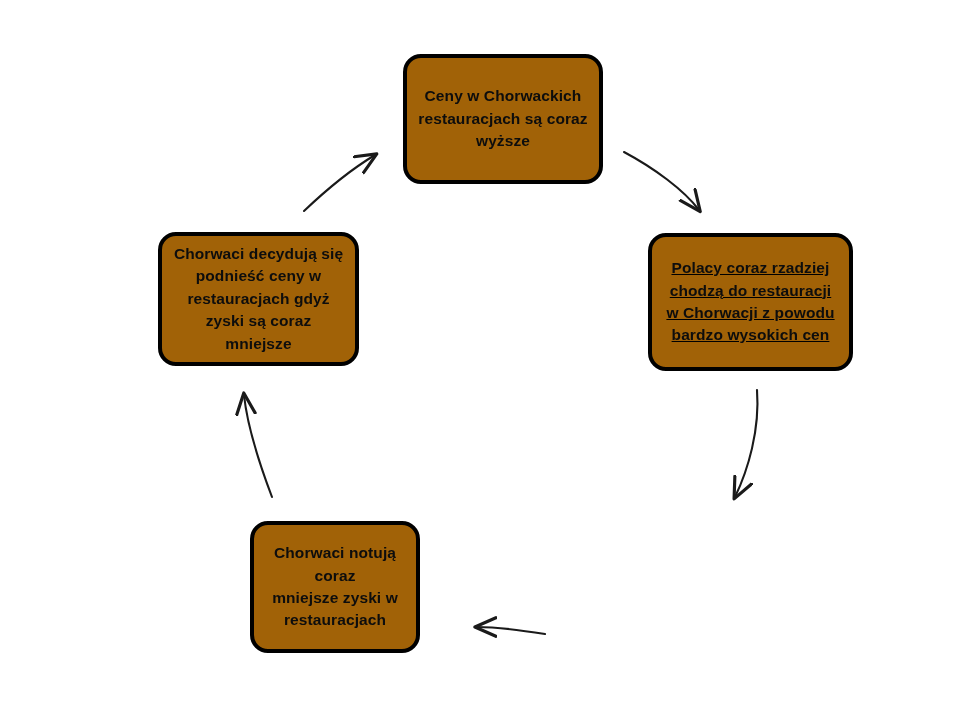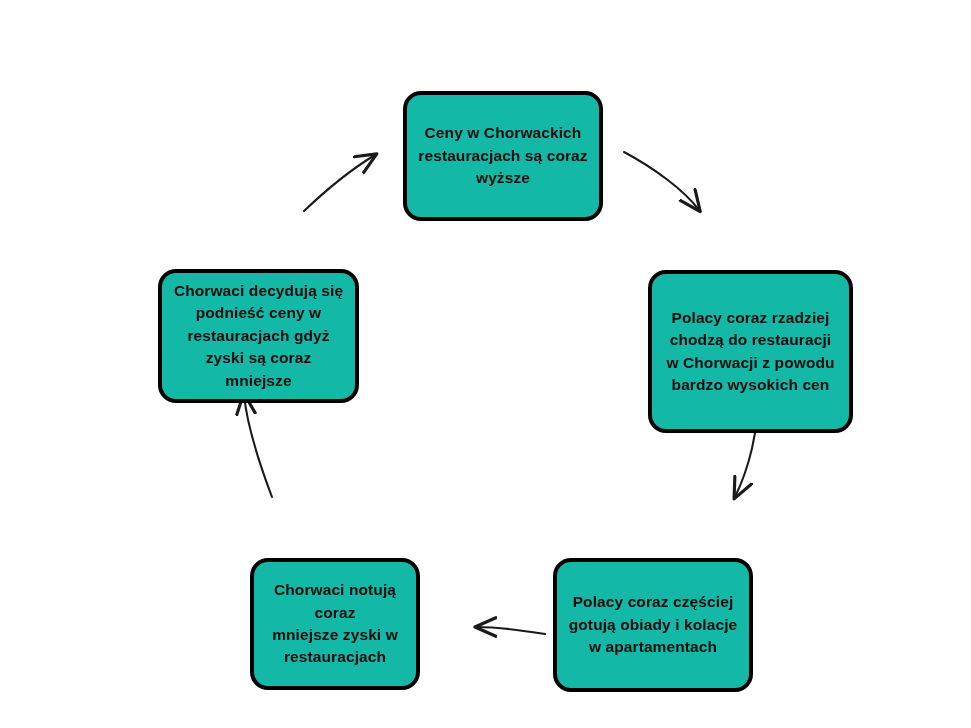--- a/index.html
+++ b/index.html
@@ -20,40 +20,39 @@
     left: 0;
     top: 0;
     width: 971px;
     height: 728px;
   }
   .node {
     position: absolute;
     box-sizing: border-box;
     border: 4px solid #000000;
     border-radius: 18px;
-    background: #14b8a6;
+    background: #a16207;
     display: flex;
     align-items: center;
     justify-content: center;
     text-align: center;
     z-index: 2;
-    margin-top: 37px;
   }
   .node-text {
     font-size: 15.5px;
     font-weight: bold;
     color: #0d0d0d;
     line-height: 1.45;
     letter-spacing: 0.1px;
     padding: 0 10px;
     white-space: pre-line;
   }
   
   #node-prices      { left: 403px; top: 54px;  width: 200px; height: 130px; }
-  #node-fewer-visits{ left: 648px; top: 233px; width: 205px; height: 163px; }
+  #node-fewer-visits{ left: 648px; top: 233px; width: 205px; height: 138px; text-decoration: underline; }
   #node-cook-home   { left: 553px; top: 521px; width: 200px; height: 134px; }
   #node-lower-profit{ left: 250px; top: 521px; width: 170px; height: 132px; }
   #node-raise-prices{ left: 158px; top: 232px; width: 201px; height: 134px; justify-content: center; }
 </style>
 </head>
 <body>
 
 <div id="canvas">
 
   <svg id="arrow-layer" viewBox="0 0 971 728" xmlns="http://www.w3.org/2000/svg">
@@ -80,25 +79,20 @@
 wyższe</span>
   </div>
 
   <div class="node" id="node-fewer-visits">
     <span class="node-text">Polacy coraz rzadziej
 chodzą do restauracji
 w Chorwacji z powodu
 bardzo wysokich cen</span>
   </div>
 
-  <div class="node" id="node-cook-home">
-    <span class="node-text">Polacy coraz częściej
-gotują obiady i kolacje
-w apartamentach</span>
-  </div>
 
   <div class="node" id="node-lower-profit">
     <span class="node-text">Chorwaci notują coraz
 mniejsze zyski w
 restauracjach</span>
   </div>
 
   <div class="node" id="node-raise-prices">
     <span class="node-text">Chorwaci decydują się
 podnieść ceny w

